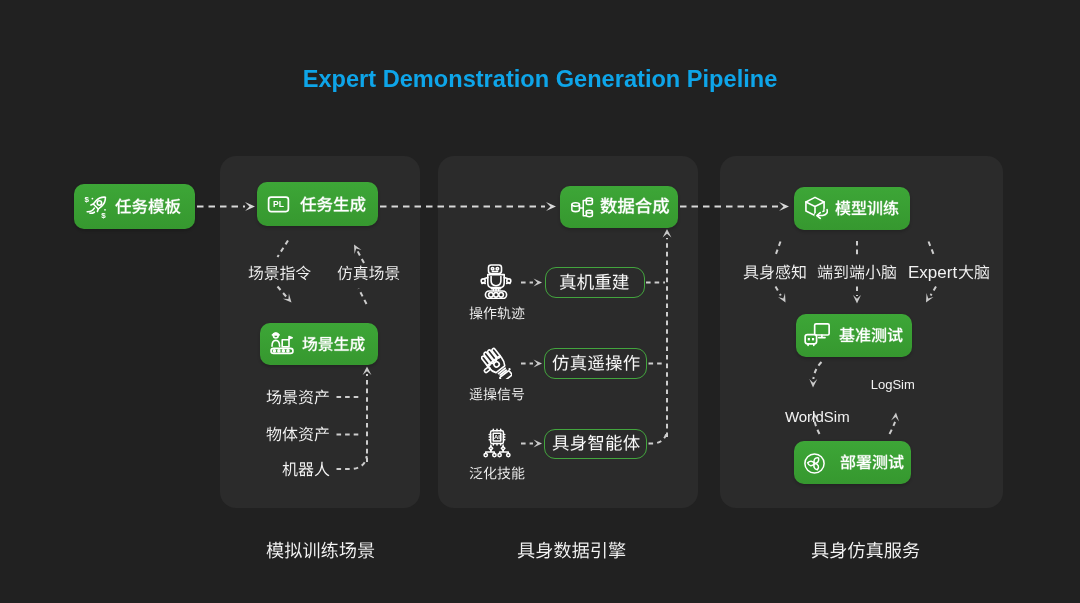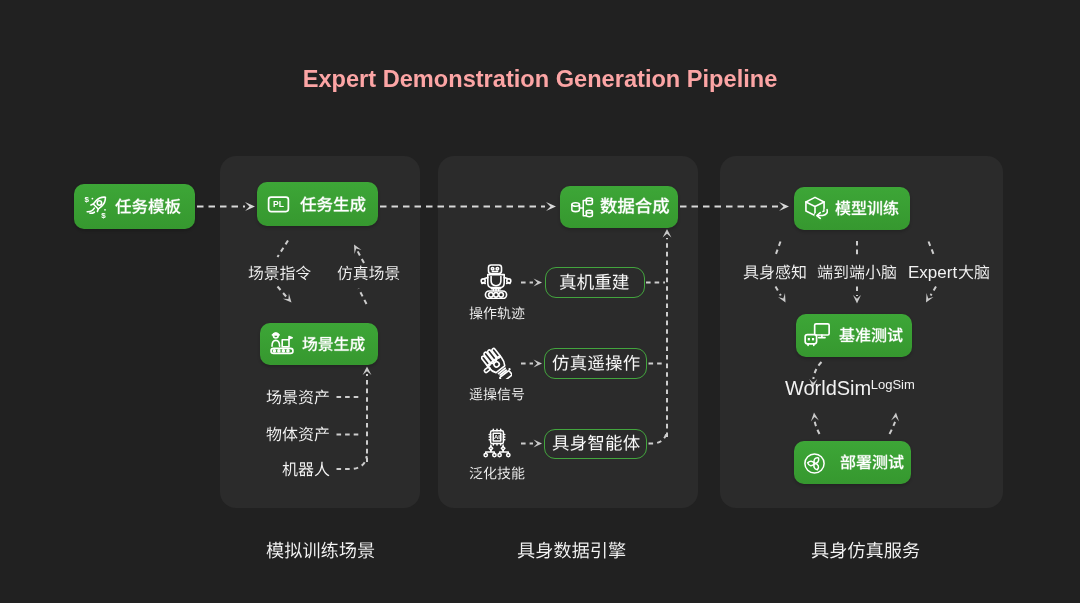--- a/index.html
+++ b/index.html
@@ -4,21 +4,21 @@
 *{box-sizing:border-box;}
 #canvas{position:relative;width:1080px;height:603px;background:#212121;overflow:hidden;
   font-family:"Liberation Sans",sans-serif;}
 .panel{position:absolute;top:156px;height:352px;background:#2b2b2b;border-radius:16px;}
 .btn{position:absolute;background:linear-gradient(180deg,#3da637,#36982f);border-radius:10px;
   box-shadow:0 1.5px 3px rgba(0,0,0,0.18);}
 .obox{position:absolute;border:1.8px solid #43a53e;border-radius:11px;}
 .lat{position:absolute;color:#f2f2f2;}
 </style></head><body>
 <div id="canvas">
-    <div class="lat" style="left:0;top:66px;width:1080px;text-align:center;font-size:23.6px;font-weight:bold;color:#fca5a5">Expert Demonstration Generation Pipeline</div>
+    <div class="lat" style="left:0;top:66px;width:1080px;text-align:center;font-size:23.6px;font-weight:bold;color:#0ea5e9">Expert Demonstration Generation Pipeline</div>
 <div class="panel" style="left:220px;width:200px"></div>
 <div class="panel" style="left:438px;width:260px"></div>
 <div class="panel" style="left:720px;width:283px"></div>
 <svg style="position:absolute;left:0;top:0" width="1080" height="603">
       <path d="M197 206.5 H245" fill="none" stroke="#d8d8d8" stroke-width="2.2" stroke-dasharray="6.5 5"></path>
       <polygon points="255,206.5 245.0,210.9 249.5,206.5 245.0,202.1" fill="#d8d8d8"></polygon>
       <path d="M380 206.5 H545" fill="none" stroke="#d8d8d8" stroke-width="2.2" stroke-dasharray="6.5 5"></path>
       <polygon points="556,206.5 546.0,210.9 550.5,206.5 546.0,202.1" fill="#d8d8d8"></polygon>
       <path d="M680 206.5 H778" fill="none" stroke="#d8d8d8" stroke-width="2.2" stroke-dasharray="6.5 5"></path>
       <polygon points="789,206.5 779.0,210.9 783.5,206.5 779.0,202.1" fill="#d8d8d8"></polygon>
@@ -461,21 +461,21 @@
     </svg>
 <div class="lat" style="left:908px;top:262.6px;font-size:17px">Expert</div>
 <svg style="position:absolute;left:957.5px;top:263.72px;overflow:visible" width="34" height="19" fill="#f2f2f2">
       <g transform="translate(0.0 14.08) scale(0.016 -0.016)">
         <path d="M461 839C460 760 461 659 446 553H62V476H433C393 286 293 92 43 -16C64 -32 88 -59 100 -78C344 34 452 226 501 419C579 191 708 14 902 -78C915 -56 939 -25 958 -8C764 73 633 255 563 476H942V553H526C540 658 541 758 542 839Z"></path>
       </g>
       <g transform="translate(16.0 14.08) scale(0.016 -0.016)">
         <path d="M732 594C714 524 691 457 663 394C626 446 586 497 548 543L499 507C543 453 590 391 632 329C593 254 546 188 492 137C507 125 532 99 542 87C591 137 634 198 673 268C708 213 738 162 757 121L811 164C788 211 750 271 707 334C742 410 772 493 796 580ZM572 819C596 778 623 726 638 687H382V615H944V687H690L714 696C699 734 666 796 639 840ZM846 541V45H478V537H407V-25H846V-78H916V541ZM284 744V569H155V744ZM89 805V435C89 292 85 95 28 -43C43 -50 73 -71 84 -84C126 15 144 149 151 272H284V9C284 -2 281 -6 270 -6C260 -6 230 -6 196 -5C206 -23 215 -54 217 -72C267 -72 299 -71 321 -59C342 -47 349 -27 349 8V805ZM284 505V337H154L155 435V505Z"></path>
       </g>
     </svg>
-<div class="lat" style="left:784.9px;top:377px;font-size:20px">WorldSim</div>
+<div class="lat" style="left:784.9px;top:408px;font-size:15px">WorldSim</div>
 <div class="lat" style="left:870.7px;top:377px;font-size:13px">LogSim</div>
 <svg style="position:absolute;left:265.5px;top:541.28px;overflow:visible" width="112" height="21" fill="#f2f2f2">
       <g transform="translate(0.0 16.02) scale(0.0182 -0.0182)">
         <path d="M472 417H820V345H472ZM472 542H820V472H472ZM732 840V757H578V840H507V757H360V693H507V618H578V693H732V618H805V693H945V757H805V840ZM402 599V289H606C602 259 598 232 591 206H340V142H569C531 65 459 12 312 -20C326 -35 345 -63 352 -80C526 -38 607 34 647 140C697 30 790 -45 920 -80C930 -61 950 -33 966 -18C853 6 767 61 719 142H943V206H666C671 232 676 260 679 289H893V599ZM175 840V647H50V577H175V576C148 440 90 281 32 197C45 179 63 146 72 124C110 183 146 274 175 372V-79H247V436C274 383 305 319 318 286L366 340C349 371 273 496 247 535V577H350V647H247V840Z"></path>
       </g>
       <g transform="translate(18.2 16.02) scale(0.0182 -0.0182)">
         <path d="M512 722C566 625 620 497 639 418L705 447C686 526 629 651 573 746ZM167 839V638H42V568H167V349C114 333 66 319 28 309L47 235L167 274V9C167 -5 162 -9 150 -9C138 -10 99 -10 56 -9C65 -29 75 -60 77 -78C140 -78 179 -76 203 -64C227 -52 236 -32 236 9V297L341 332L331 400L236 370V568H331V638H236V839ZM803 814C791 415 751 136 534 -19C552 -32 585 -61 595 -76C693 3 757 102 799 225C844 128 885 22 903 -48L974 -14C950 74 887 216 828 328C859 464 872 624 879 812ZM397 15V17L398 14C417 39 445 64 669 226C661 241 650 270 644 290L479 174V798H406V165C406 117 375 84 356 71C369 58 389 30 397 15Z"></path>
       </g>
       <g transform="translate(36.4 16.02) scale(0.0182 -0.0182)">
         <path d="M641 762V49H711V762ZM849 815V-67H924V815ZM430 811V464C430 286 419 111 324 -36C346 -44 378 -65 394 -79C493 79 504 271 504 463V811ZM97 768C157 719 232 648 268 604L318 660C282 704 204 771 144 818ZM175 -60V-59C189 -38 216 -14 379 122C369 136 356 164 348 184L254 108V526H40V453H182V91C182 42 152 9 134 -6C147 -17 167 -44 175 -60Z"></path>

